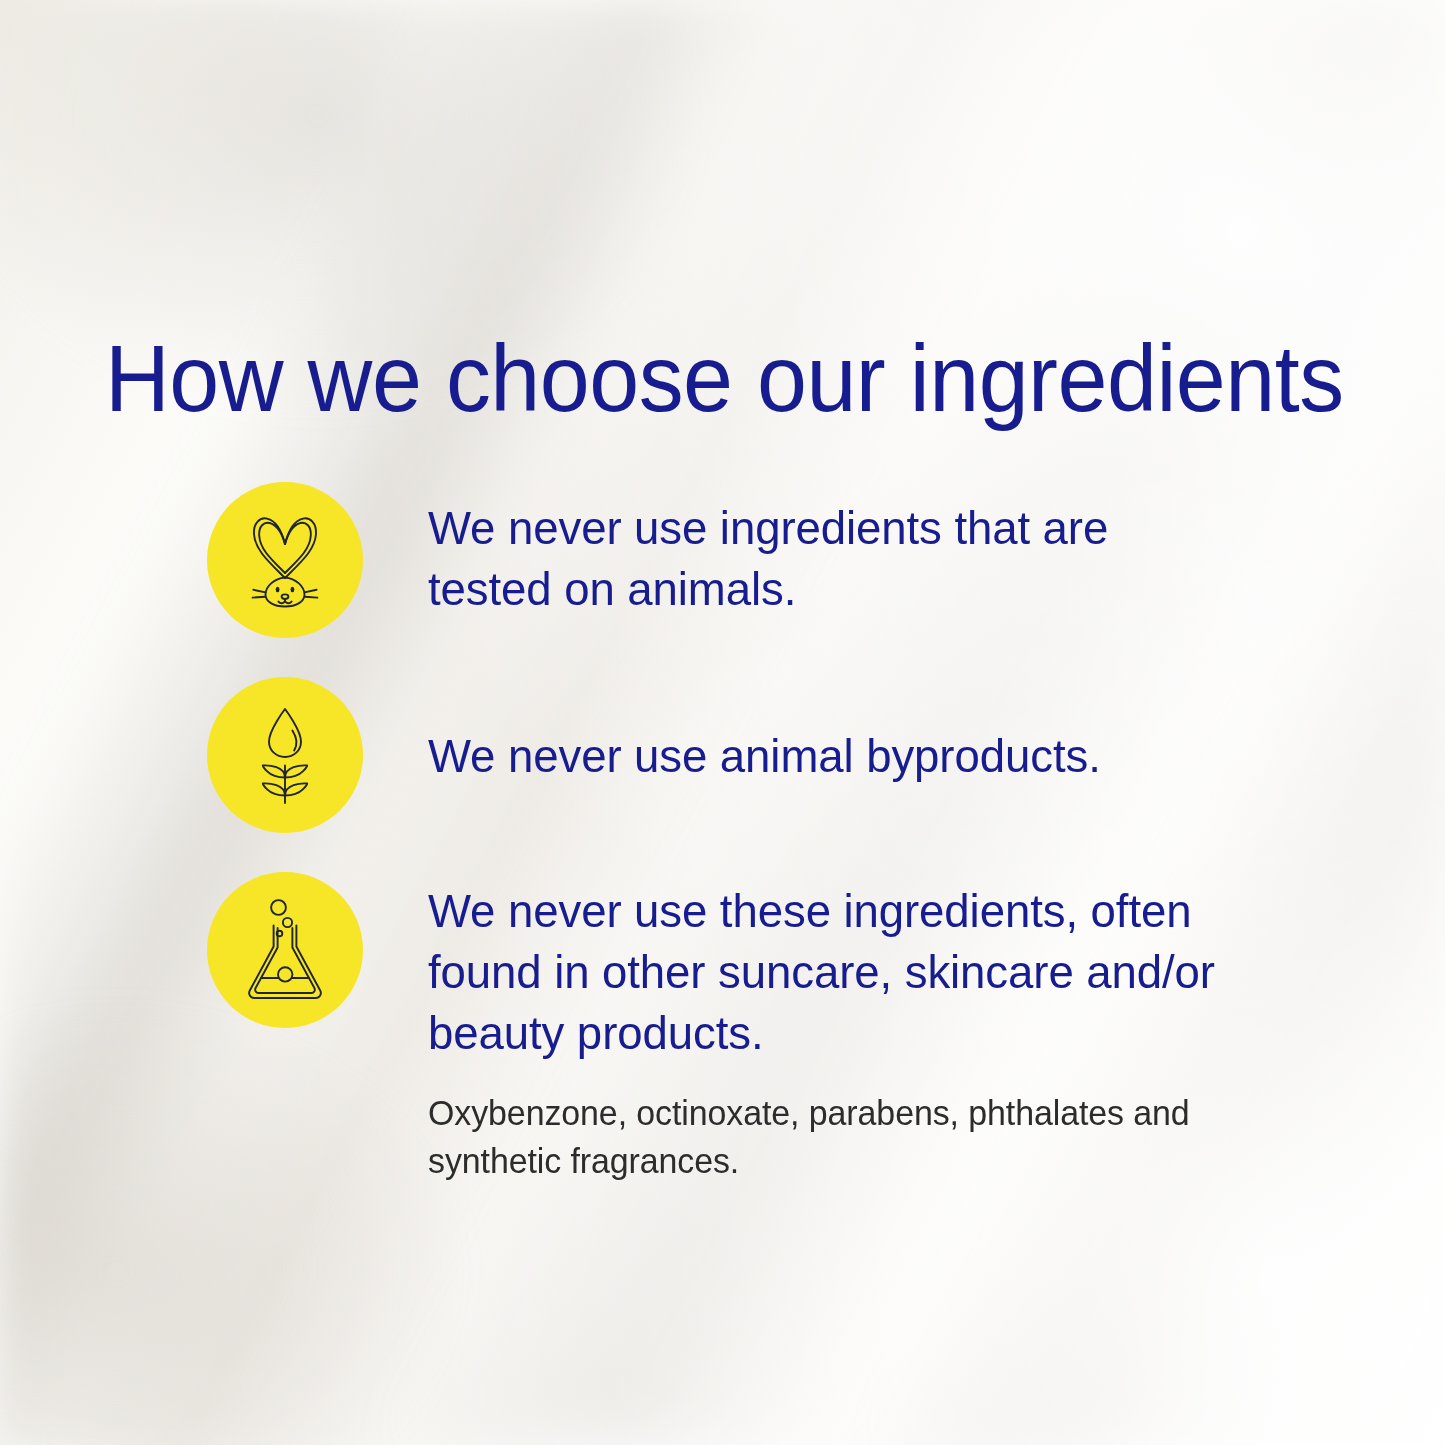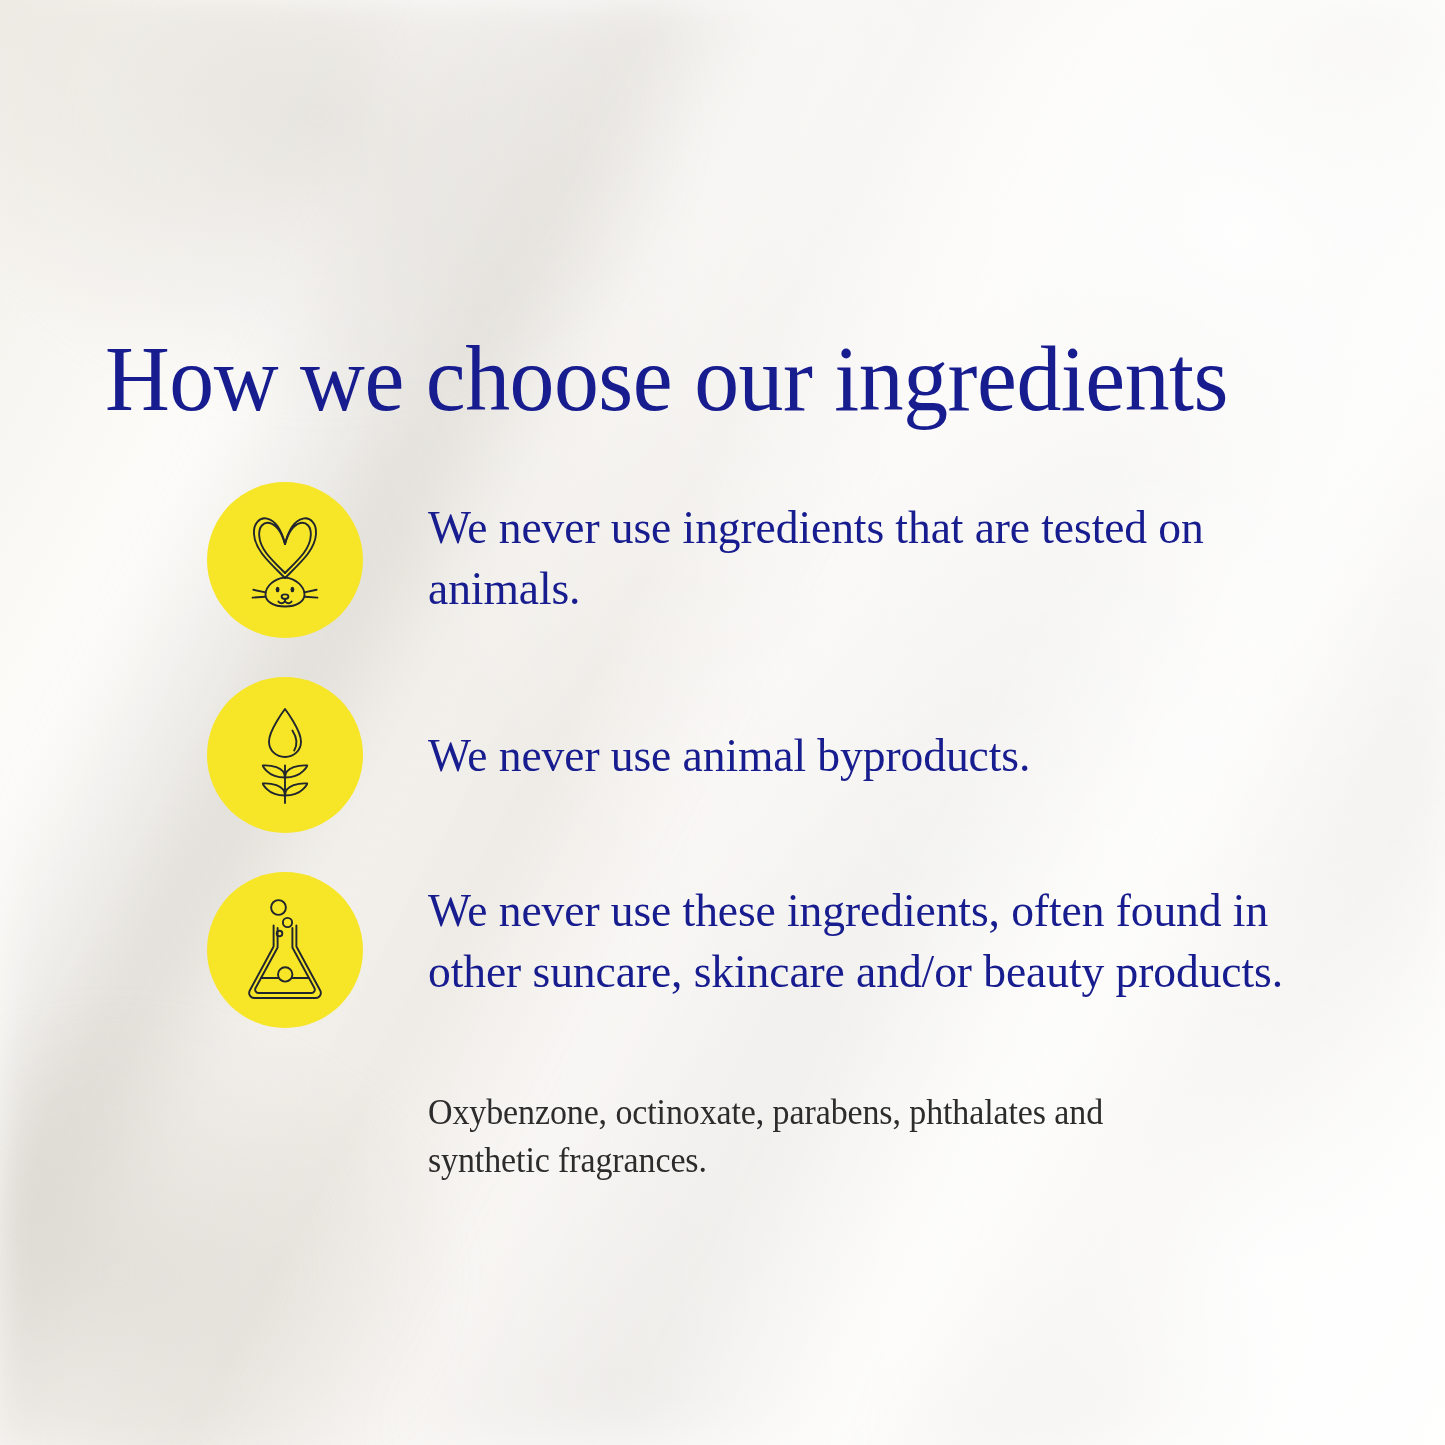--- a/index.html
+++ b/index.html
@@ -88,21 +88,20 @@
   }
   .bg-shade-bl {
     background: radial-gradient(ellipse 34% 26% at 8% 88%, rgba(205,200,192,0.40) 0%, rgba(205,200,192,0.0) 72%);
     filter: blur(16px);
   }
 
   
   #content {
     position: absolute;
     inset: 0;
-    font-family: Liberation Serif, serif;
   }
 
   .page-title {
     position: absolute;
     left: 105px;
     top: 268px;
     width: 1270px;
     font-size: 94px;
     line-height: 1.02;
     letter-spacing: -0.5px;

